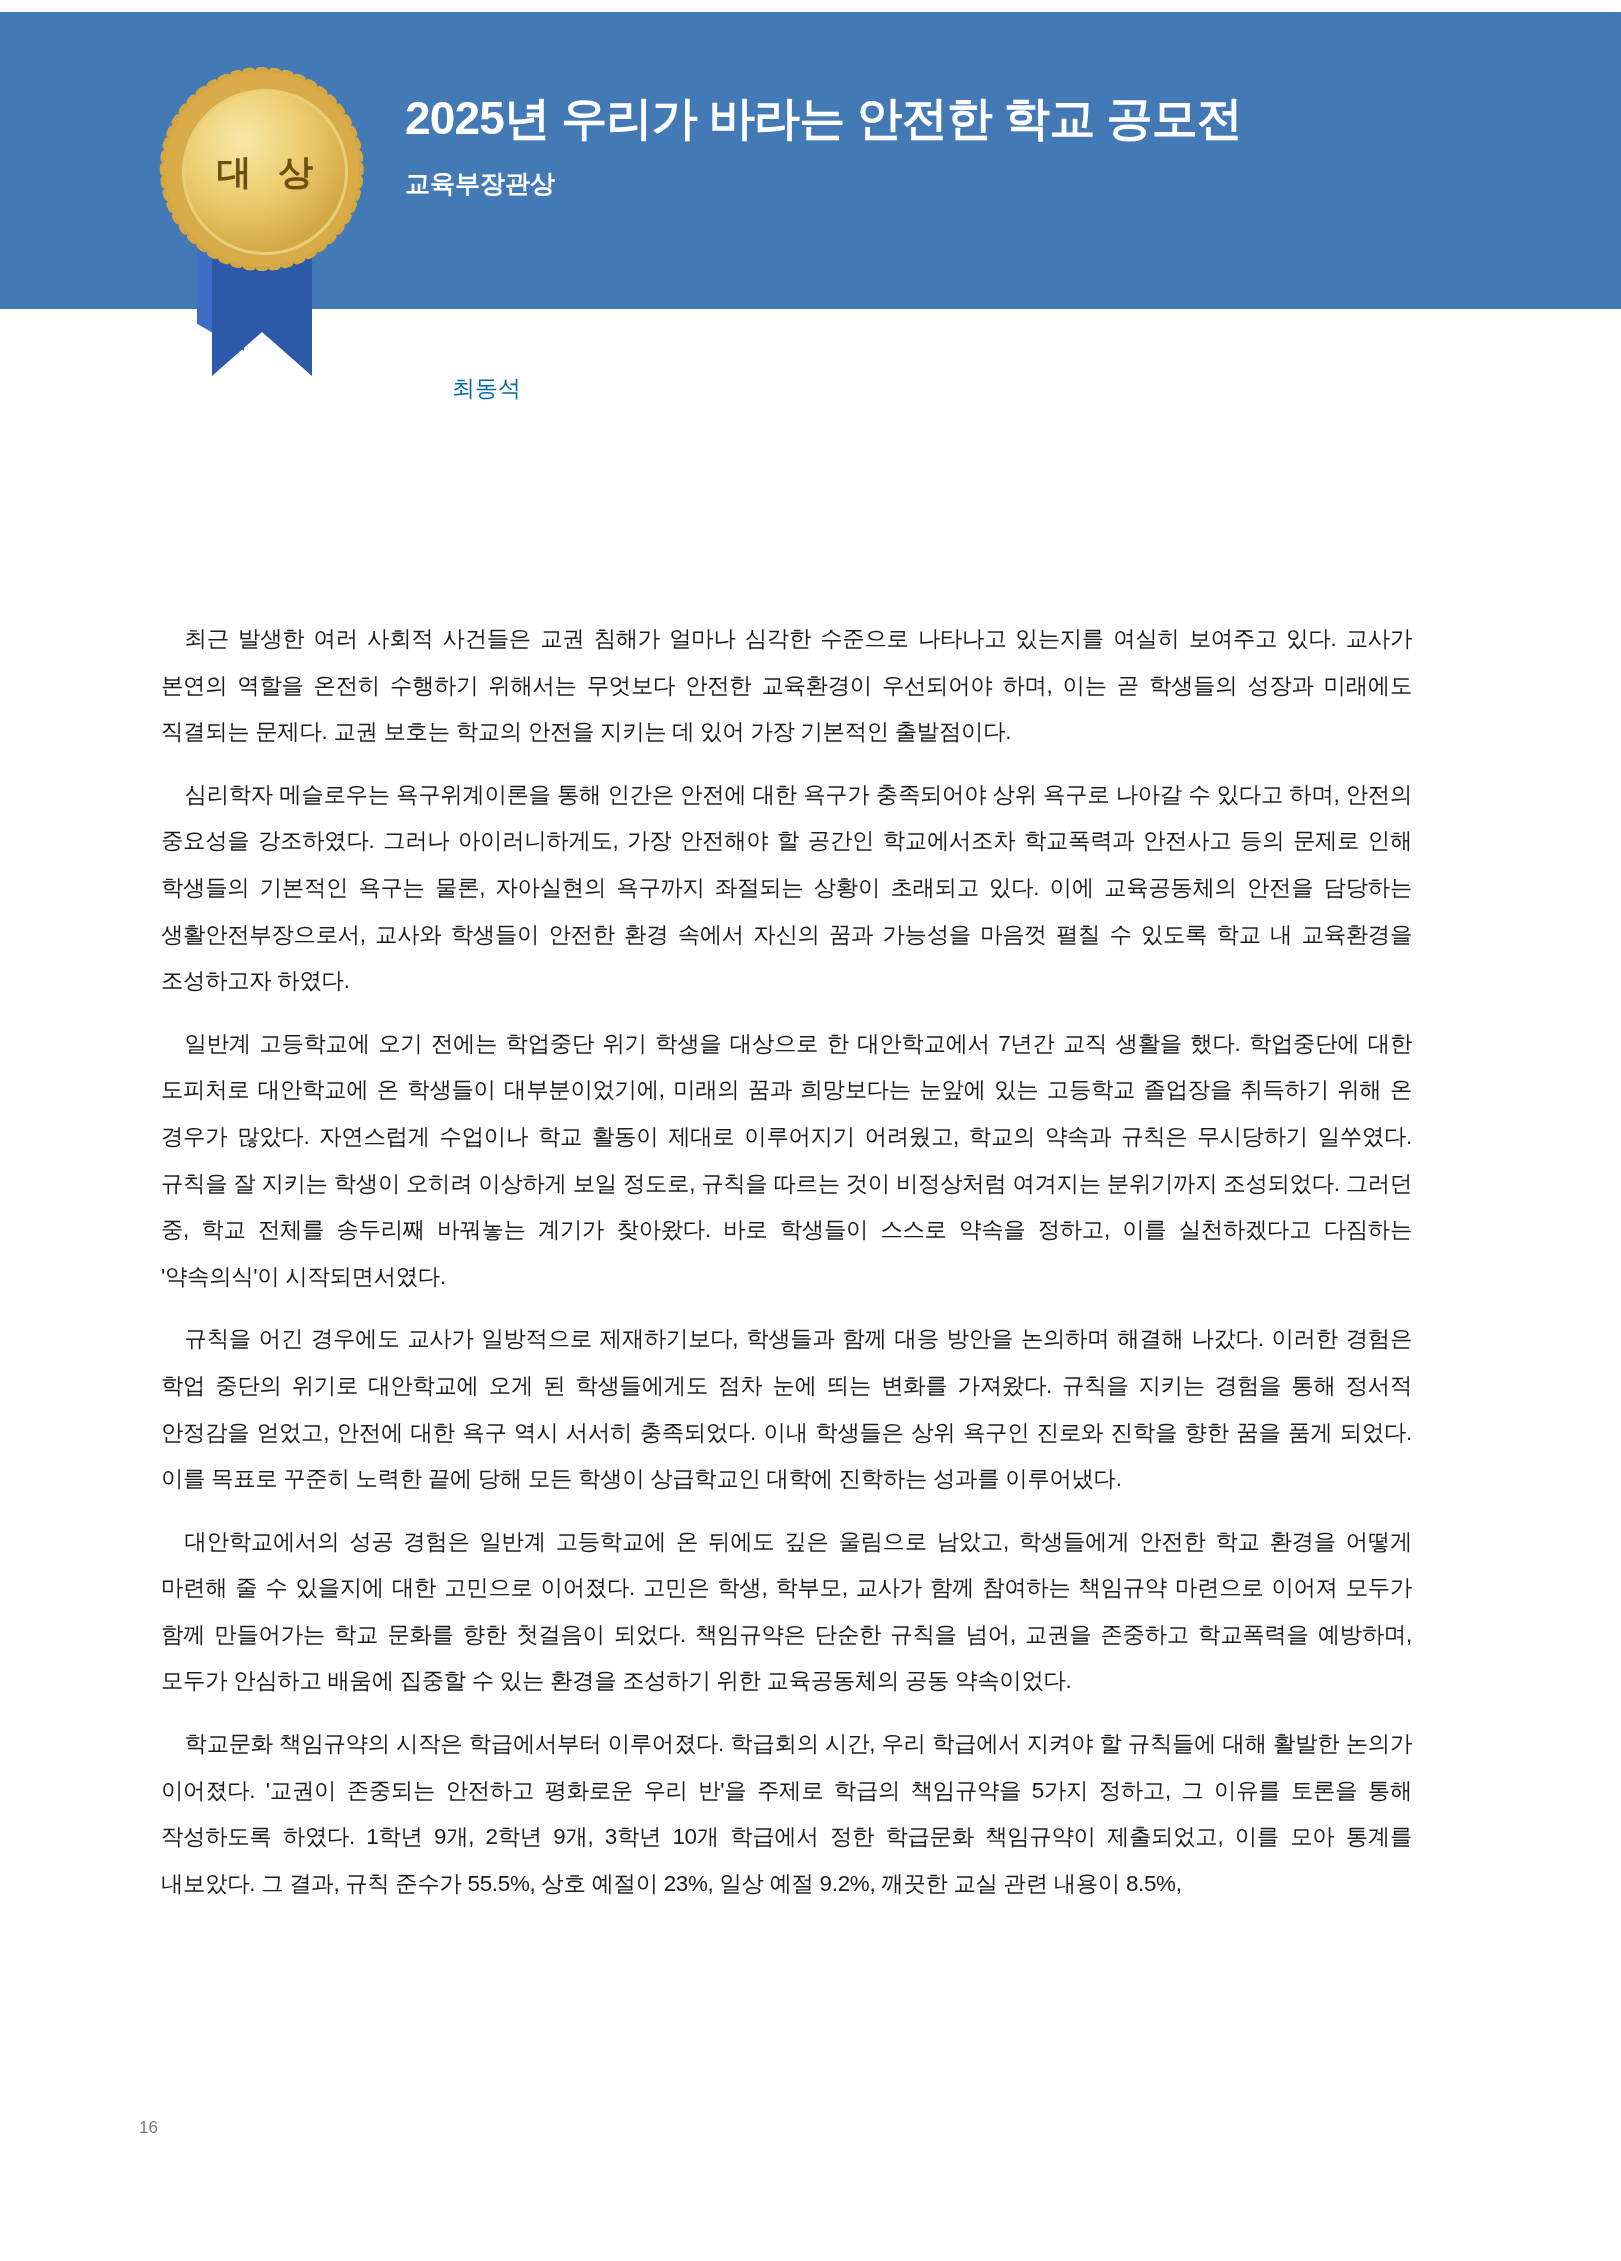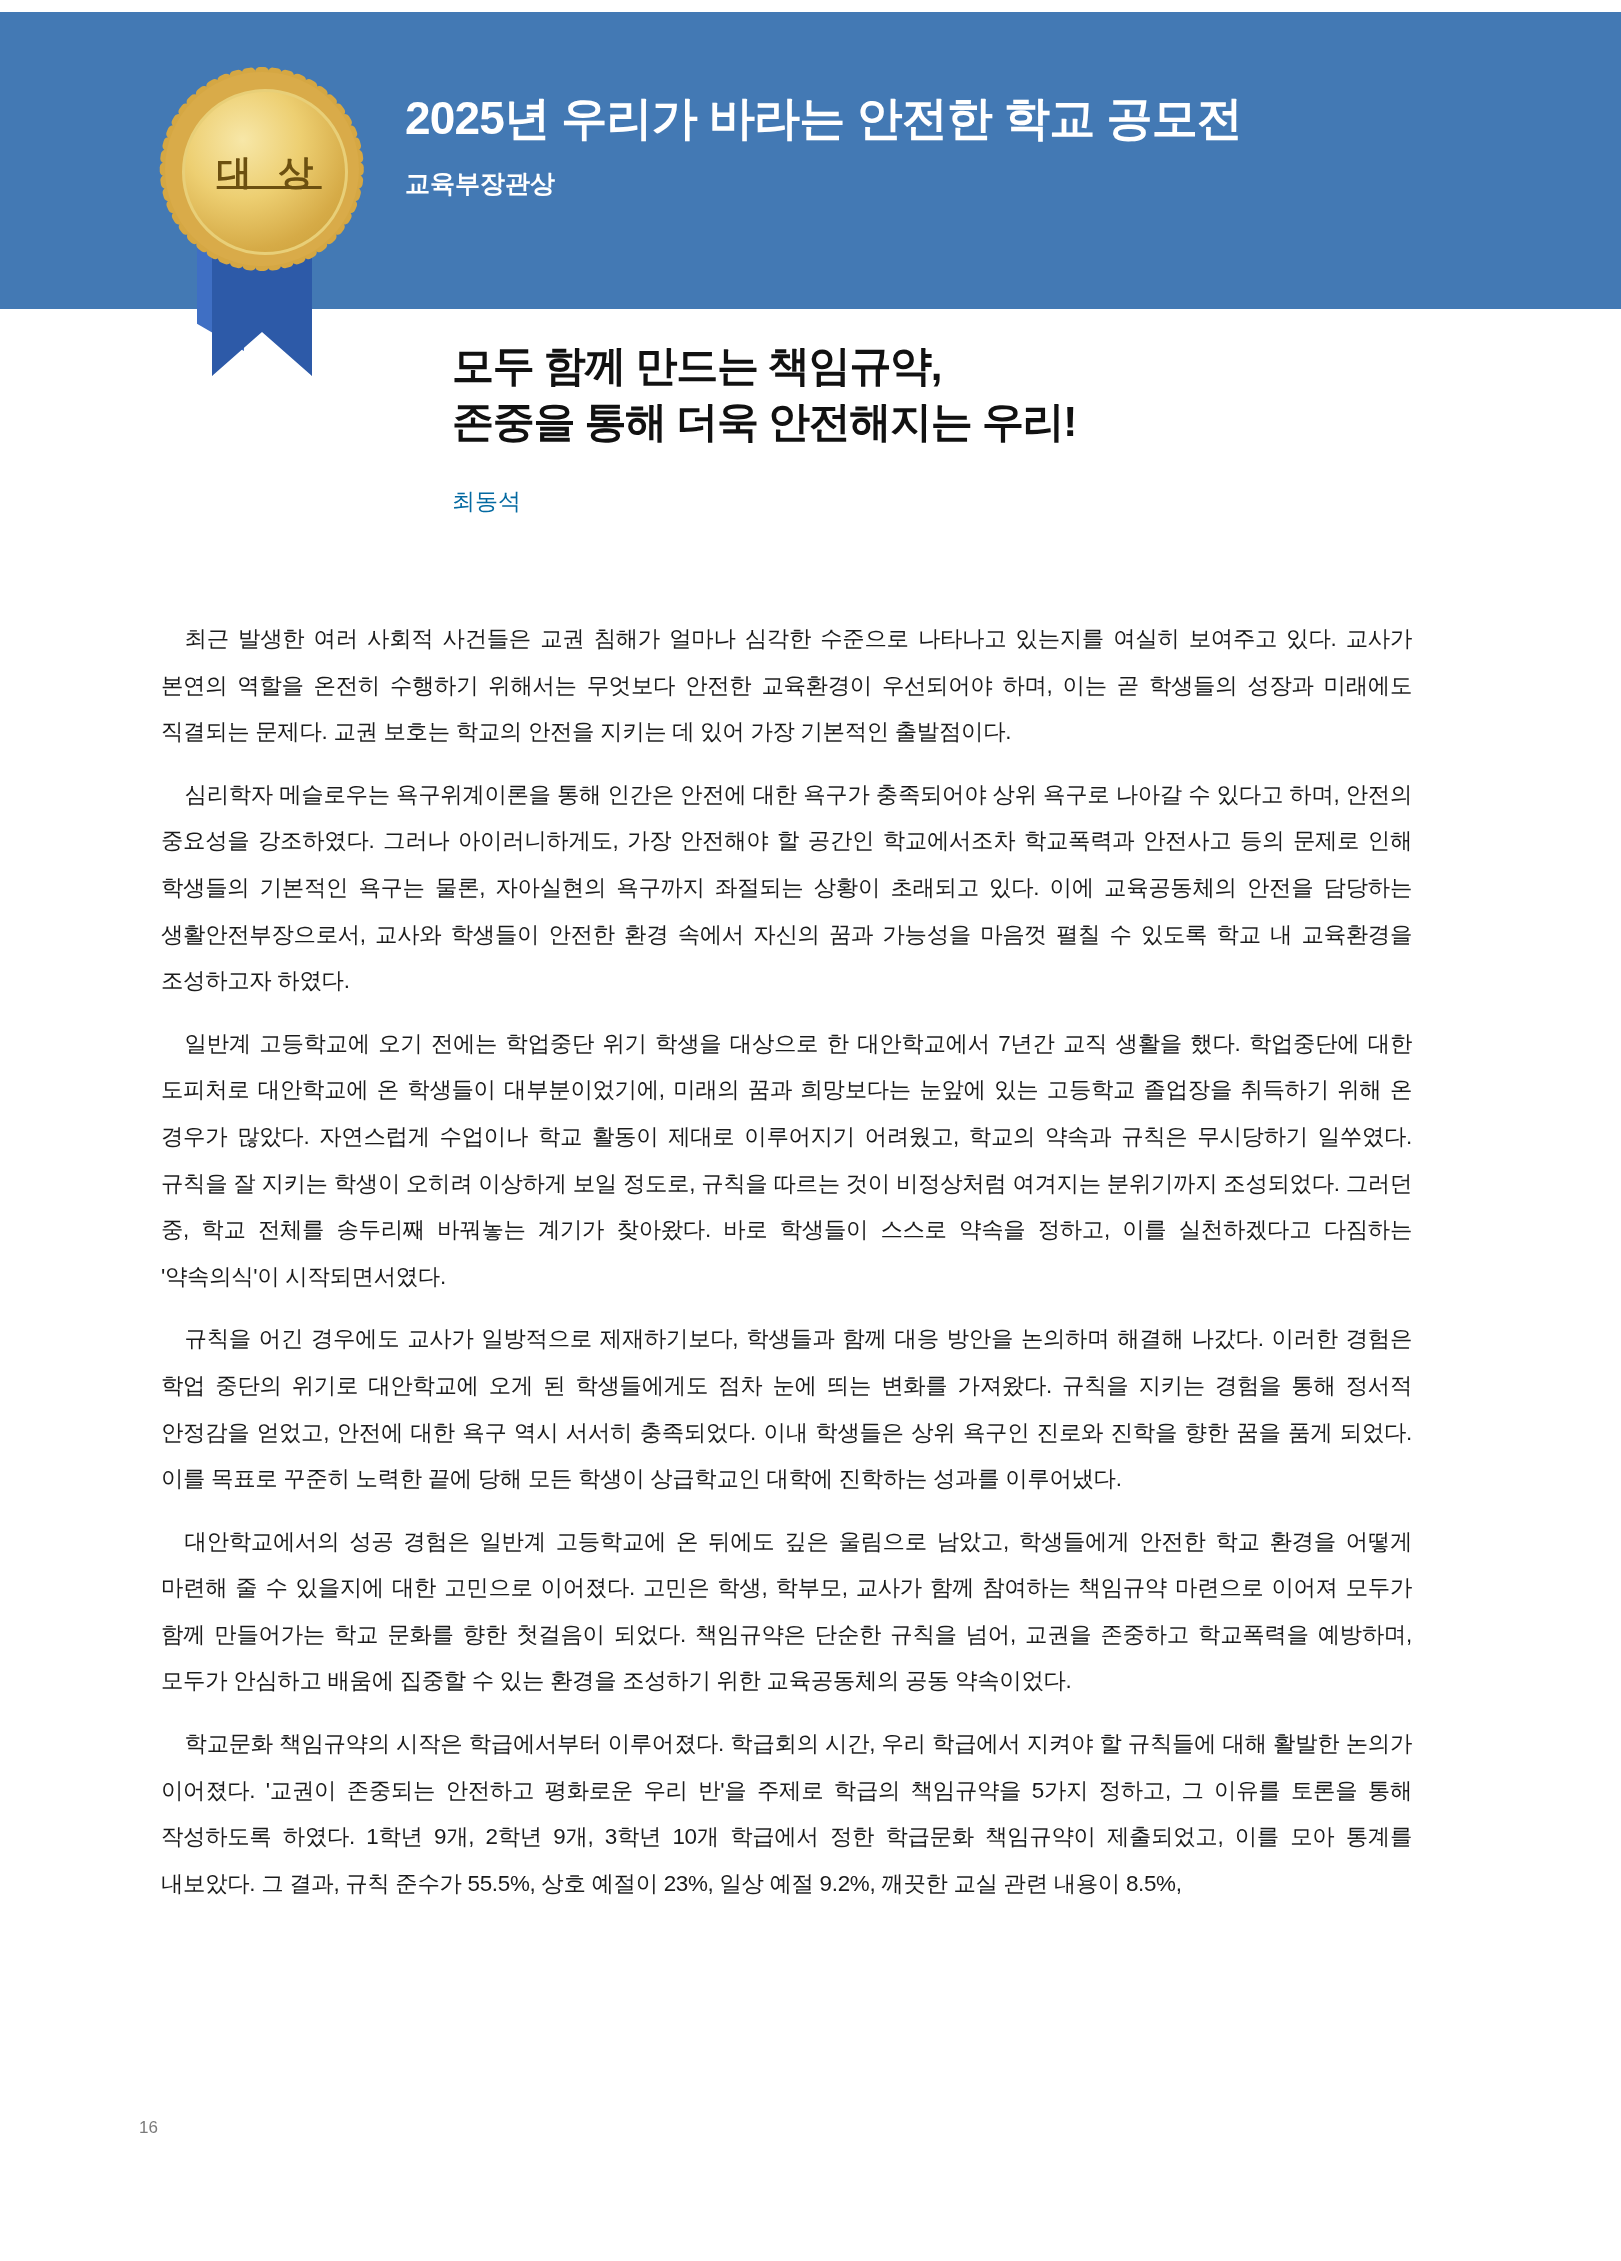--- a/index.html
+++ b/index.html
@@ -137,21 +137,20 @@
     display: flex;
     align-items: center;
     justify-content: center;
   }
   .medal-label {
     font-size: 35px;
     font-weight: bold;
     color: #6c5010;
     letter-spacing: 8.4px;
     text-indent: 8.4px;
-    text-decoration: underline;
   }
 
   
   .title-block {
     position: absolute;
     left: 452px;
     top: 338px;
     width: 996px;
   }
   .article-title {
@@ -240,24 +239,20 @@
       <span style="transform:rotate(172.5deg)"></span>
     </div>
     <div class="medal-star"></div>
     <div class="medal-inner">
       <span class="medal-label">대 상</span>
     </div>
   </div>
 </div>
 
 <div class="title-block">
-  <div class="article-title">
-    <div>모두 함께 만드는 책임규약,</div>
-    <div>존중을 통해 더욱 안전해지는 우리!</div>
-  </div>
   <div class="author">최동석</div>
 </div>
 
 <div class="body-text">
   <p>최근 발생한 여러 사회적 사건들은 교권 침해가 얼마나 심각한 수준으로 나타나고 있는지를 여실히 보여주고 있다. 교사가 본연의 역할을 온전히 수행하기 위해서는 무엇보다 안전한 교육환경이 우선되어야 하며, 이는 곧 학생들의 성장과 미래에도 직결되는 문제다. 교권 보호는 학교의 안전을 지키는 데 있어 가장 기본적인 출발점이다.</p>
   <p>심리학자 메슬로우는 욕구위계이론을 통해 인간은 안전에 대한 욕구가 충족되어야 상위 욕구로 나아갈 수 있다고 하며, 안전의 중요성을 강조하였다. 그러나 아이러니하게도, 가장 안전해야 할 공간인 학교에서조차 학교폭력과 안전사고 등의 문제로 인해 학생들의 기본적인 욕구는 물론, 자아실현의 욕구까지 좌절되는 상황이 초래되고 있다. 이에 교육공동체의 안전을 담당하는 생활안전부장으로서, 교사와 학생들이 안전한 환경 속에서 자신의 꿈과 가능성을 마음껏 펼칠 수 있도록 학교 내 교육환경을 조성하고자 하였다.</p>
   <p>일반계 고등학교에 오기 전에는 학업중단 위기 학생을 대상으로 한 대안학교에서 7년간 교직 생활을 했다. 학업중단에 대한 도피처로 대안학교에 온 학생들이 대부분이었기에, 미래의 꿈과 희망보다는 눈앞에 있는 고등학교 졸업장을 취득하기 위해 온 경우가 많았다. 자연스럽게 수업이나 학교 활동이 제대로 이루어지기 어려웠고, 학교의 약속과 규칙은 무시당하기 일쑤였다. 규칙을 잘 지키는 학생이 오히려 이상하게 보일 정도로, 규칙을 따르는 것이 비정상처럼 여겨지는 분위기까지 조성되었다. 그러던 중, 학교 전체를 송두리째 바꿔놓는 계기가 찾아왔다. 바로 학생들이 스스로 약속을 정하고, 이를 실천하겠다고 다짐하는 '약속의식'이 시작되면서였다.</p>
   <p>규칙을 어긴 경우에도 교사가 일방적으로 제재하기보다, 학생들과 함께 대응 방안을 논의하며 해결해 나갔다. 이러한 경험은 학업 중단의 위기로 대안학교에 오게 된 학생들에게도 점차 눈에 띄는 변화를 가져왔다. 규칙을 지키는 경험을 통해 정서적 안정감을 얻었고, 안전에 대한 욕구 역시 서서히 충족되었다. 이내 학생들은 상위 욕구인 진로와 진학을 향한 꿈을 품게 되었다. 이를 목표로 꾸준히 노력한 끝에 당해 모든 학생이 상급학교인 대학에 진학하는 성과를 이루어냈다.</p>
   <p>대안학교에서의 성공 경험은 일반계 고등학교에 온 뒤에도 깊은 울림으로 남았고, 학생들에게 안전한 학교 환경을 어떻게 마련해 줄 수 있을지에 대한 고민으로 이어졌다. 고민은 학생, 학부모, 교사가 함께 참여하는 책임규약 마련으로 이어져 모두가 함께 만들어가는 학교 문화를 향한 첫걸음이 되었다. 책임규약은 단순한 규칙을 넘어, 교권을 존중하고 학교폭력을 예방하며, 모두가 안심하고 배움에 집중할 수 있는 환경을 조성하기 위한 교육공동체의 공동 약속이었다.</p>
   <p>학교문화 책임규약의 시작은 학급에서부터 이루어졌다. 학급회의 시간, 우리 학급에서 지켜야 할 규칙들에 대해 활발한 논의가 이어졌다. '교권이 존중되는 안전하고 평화로운 우리 반'을 주제로 학급의 책임규약을 5가지 정하고, 그 이유를 토론을 통해 작성하도록 하였다. 1학년 9개, 2학년 9개, 3학년 10개 학급에서 정한 학급문화 책임규약이 제출되었고, 이를 모아 통계를 내보았다. 그 결과, 규칙 준수가 55.5%, 상호 예절이 23%, 일상 예절 9.2%, 깨끗한 교실 관련 내용이 8.5%,</p>

